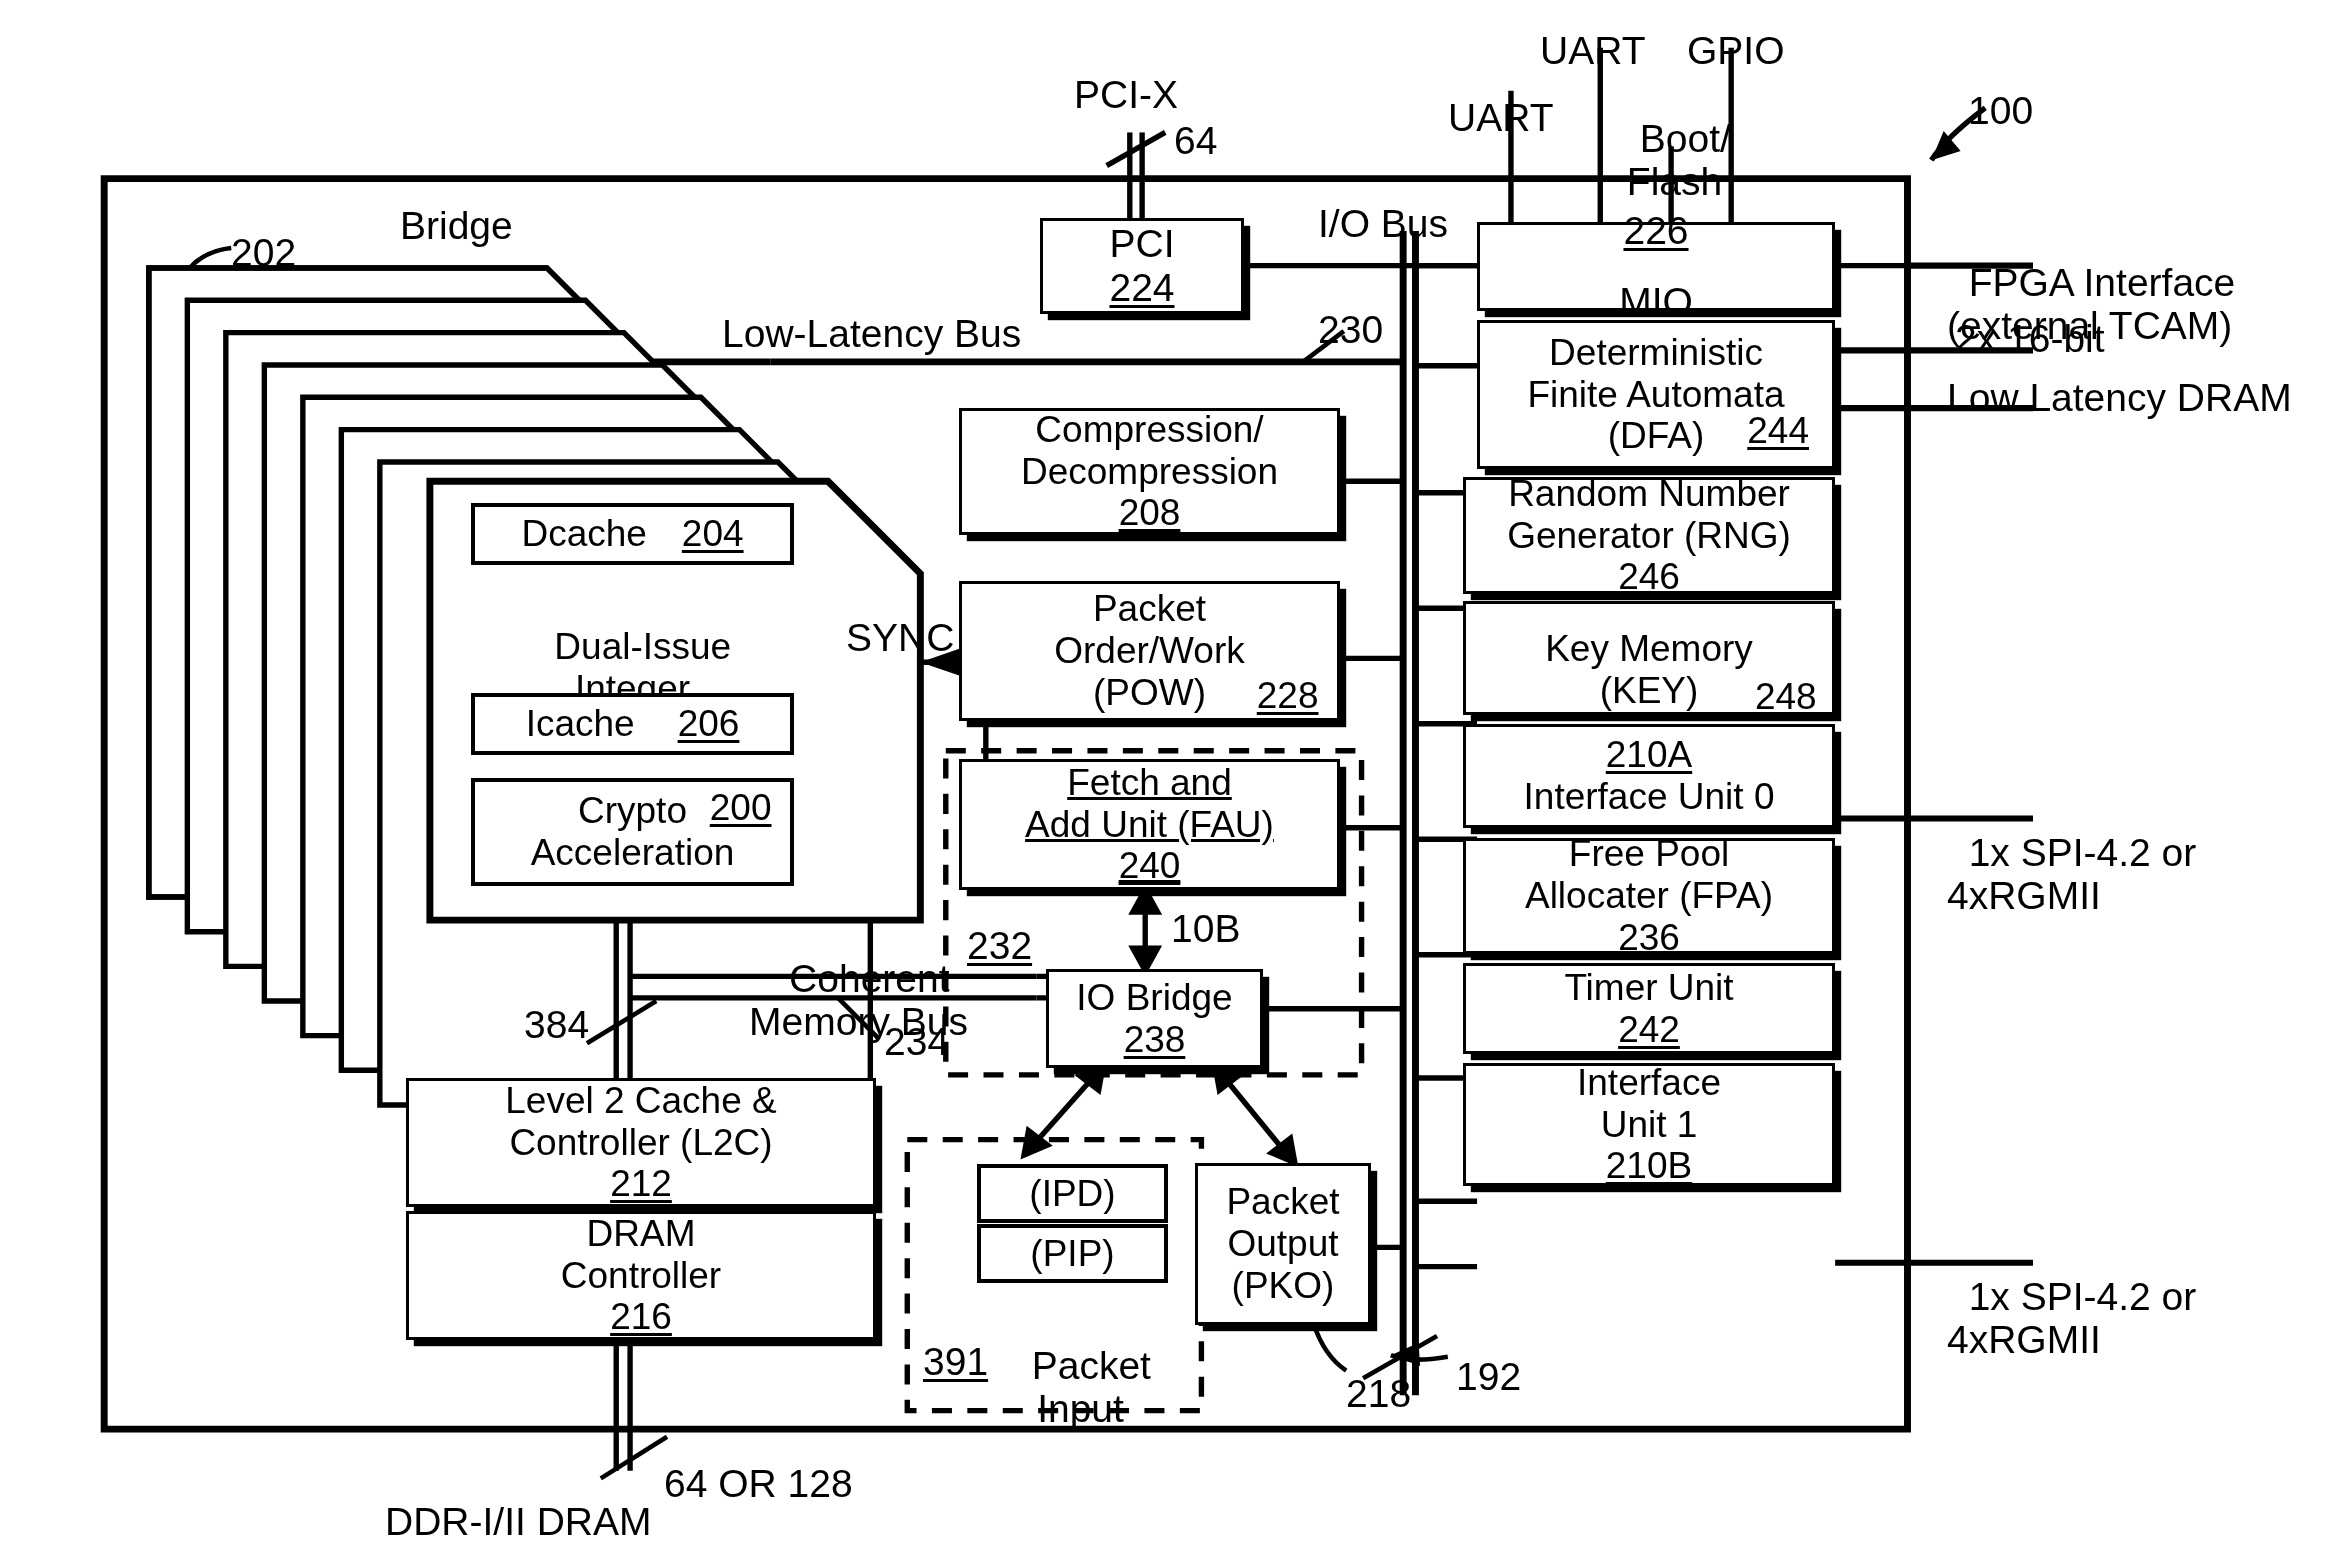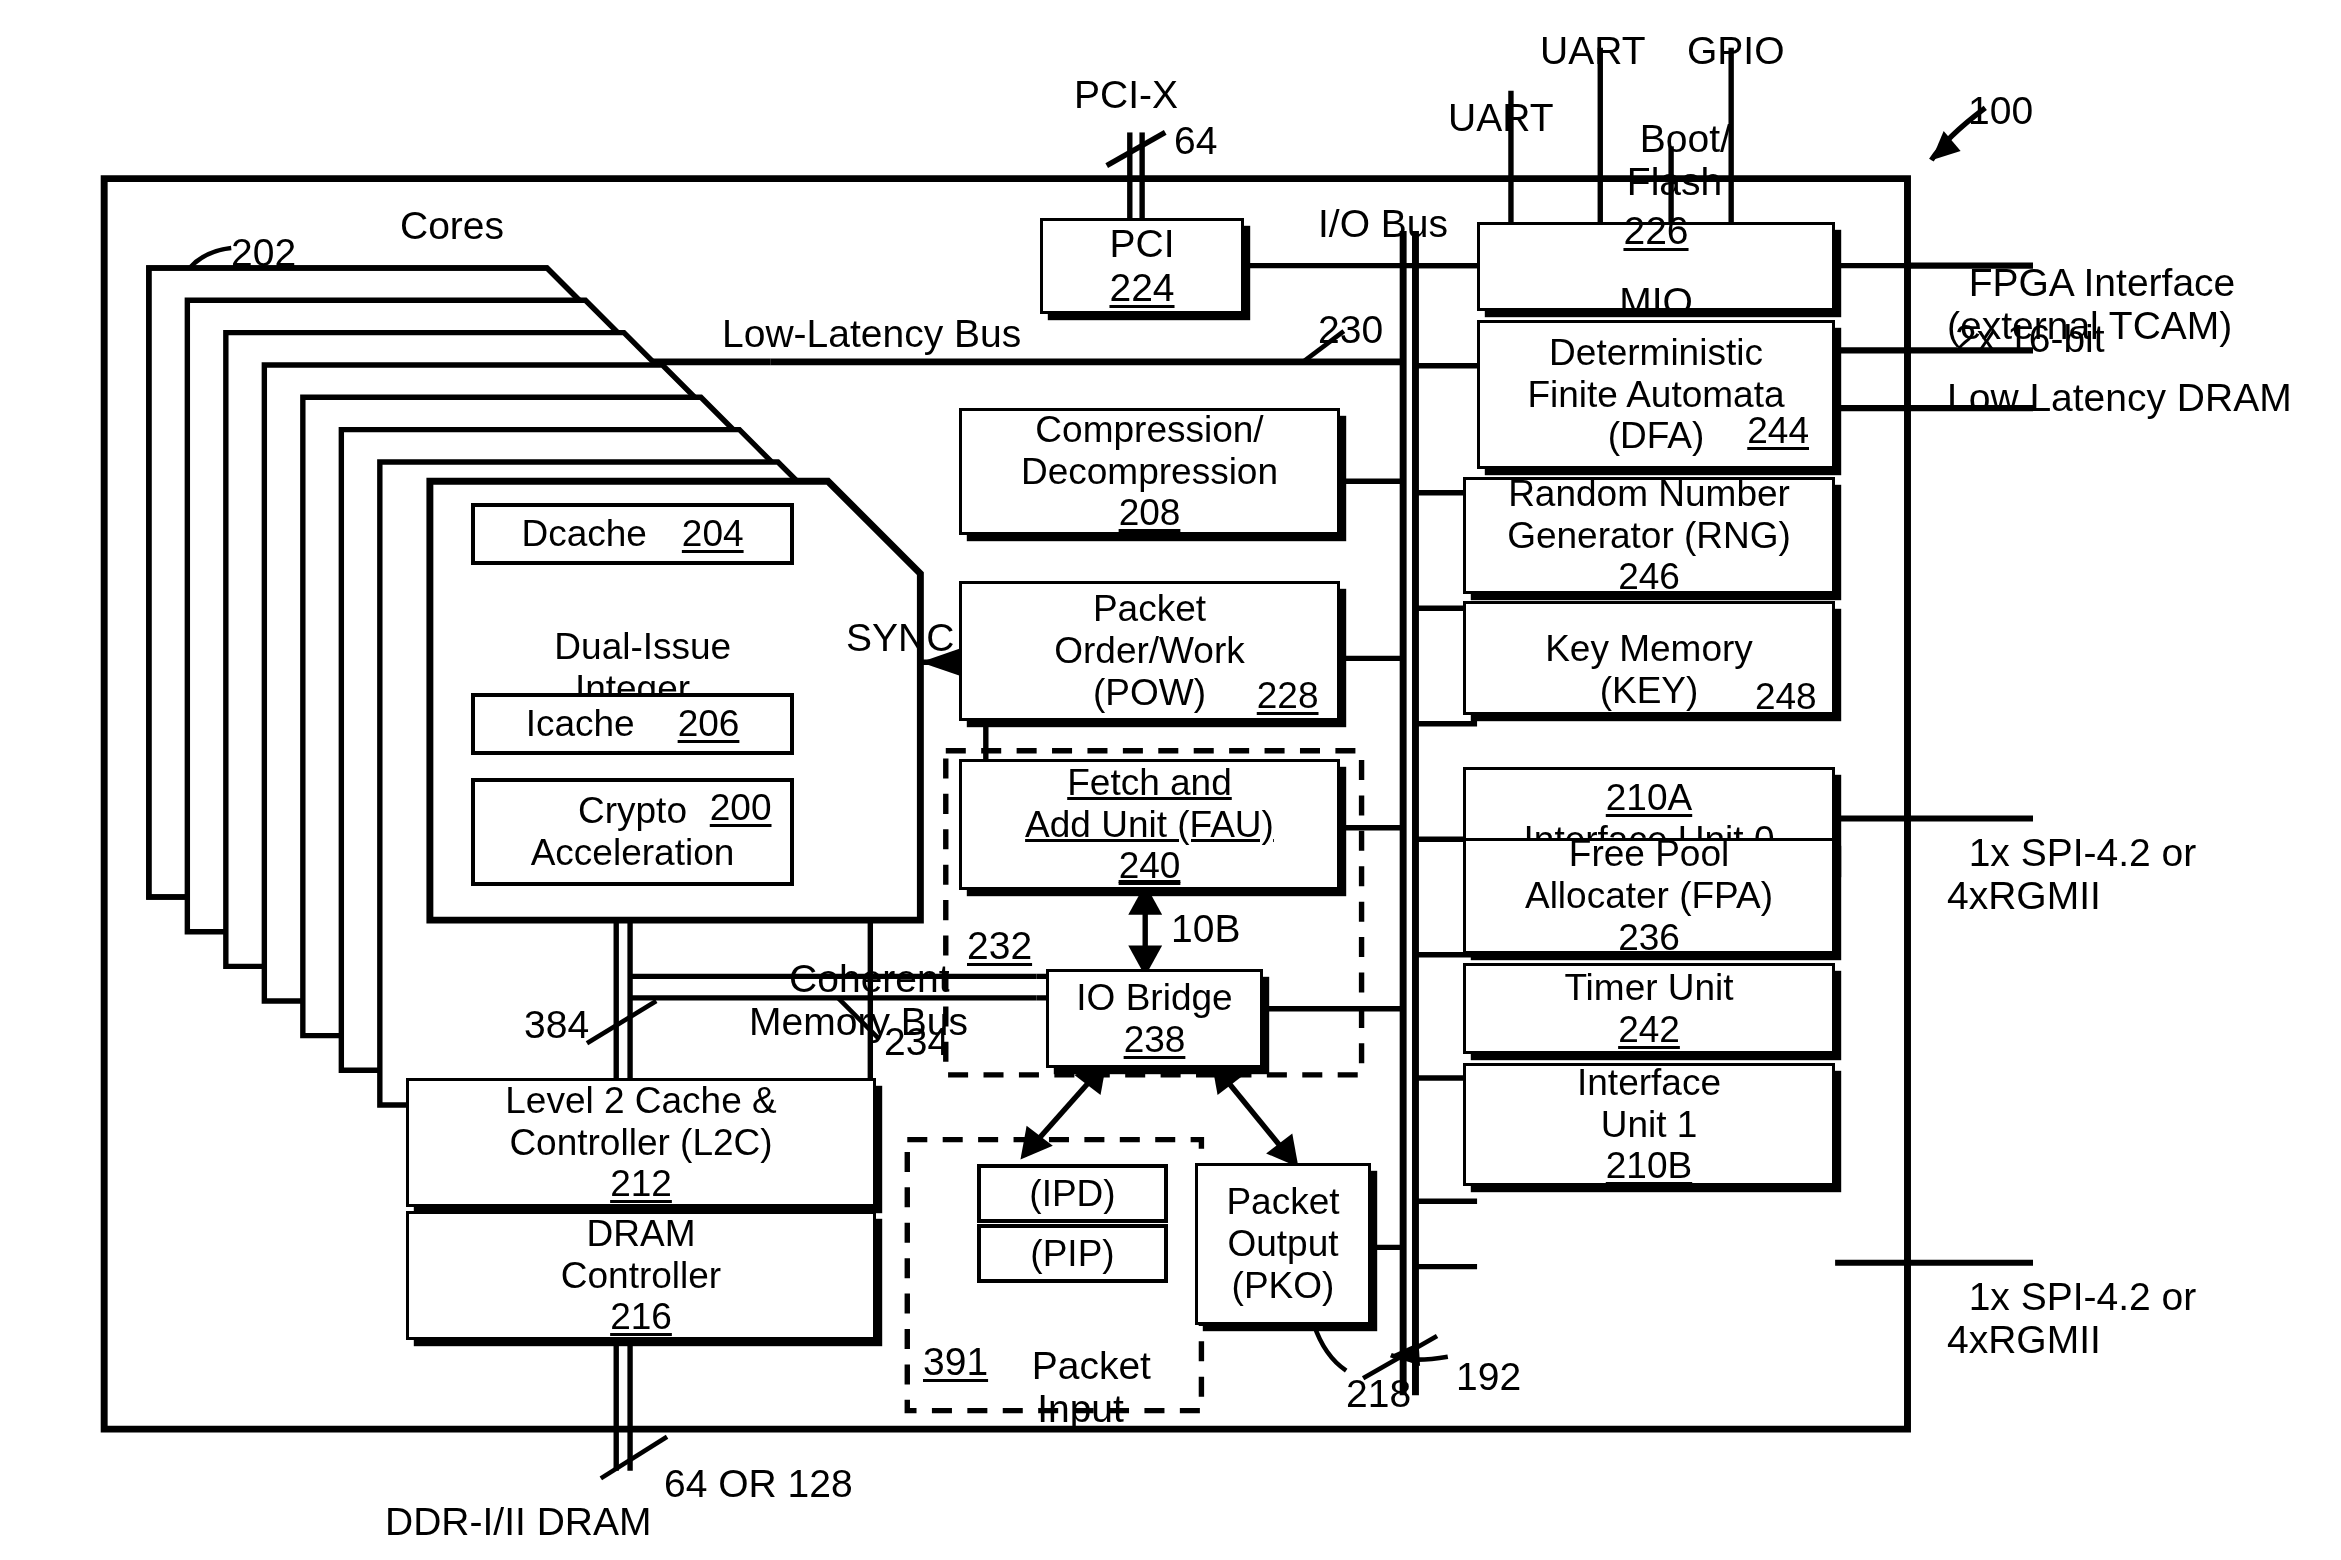--- a/index.html
+++ b/index.html
@@ -172,21 +172,21 @@
 </div>
 
 <div class="bx bxsh" style="left:1463px;top:601px;width:372px;height:114px;">
   <div style="position:relative;width:100%;">
     <div class="f48" style="white-space:pre;margin-top:23px;">Key Memory
 (KEY)</div>
     <div class="f48 num" style="position:absolute;right:15.4px;bottom:-6.2px;">248</div>
   </div>
 </div>
 
-<div class="bx bxsh" style="left:1463px;top:724px;width:372px;height:104px;margin-top:43px;">
+<div class="bx bxsh" style="left:1463px;top:724px;width:372px;height:104px;">
   <div>
     <div class="f48 num">210A</div>
     <div class="f48">Interface Unit 0</div>
   </div>
 </div>
 
 <div class="bx bxsh" style="left:1463px;top:838px;width:372px;height:116px;">
   <div>
     <div class="f48" style="white-space:pre;">Free Pool
 Allocater (FPA)</div>
@@ -310,21 +310,21 @@
   <span style="white-space:pre;">Boot/
 Flash</span>
 </div>
 
 <div class="lbl f50" style="left:1687px;top:29px;">GPIO</div>
 
 <div class="lbl f50" style="left:1318px;top:202px;">I/O Bus</div>
 <div class="lbl f50" style="left:1318px;top:308px;">230</div>
 <div class="lbl f50" style="left:1456px;top:1355px;">192</div>
 
-<div class="lbl f50" style="left:400px;top:204px;">Cores</div>
+<div class="lbl f50" style="left:400px;top:204px;">Bridge</div>
 <div class="lbl f50" style="left:231px;top:231px;">202</div>
 
 <div class="lbl f50" style="left:722px;top:312px;">Low-Latency Bus</div>
 
 <div class="lbl f50" style="left:846px;top:616px;">SYNC</div>
 
 <div class="lbl f50 ctr" style="left:697px;top:913px;width:323px;">
   <span style="white-space:pre;">Coherent
 Memory Bus</span>
 </div>

